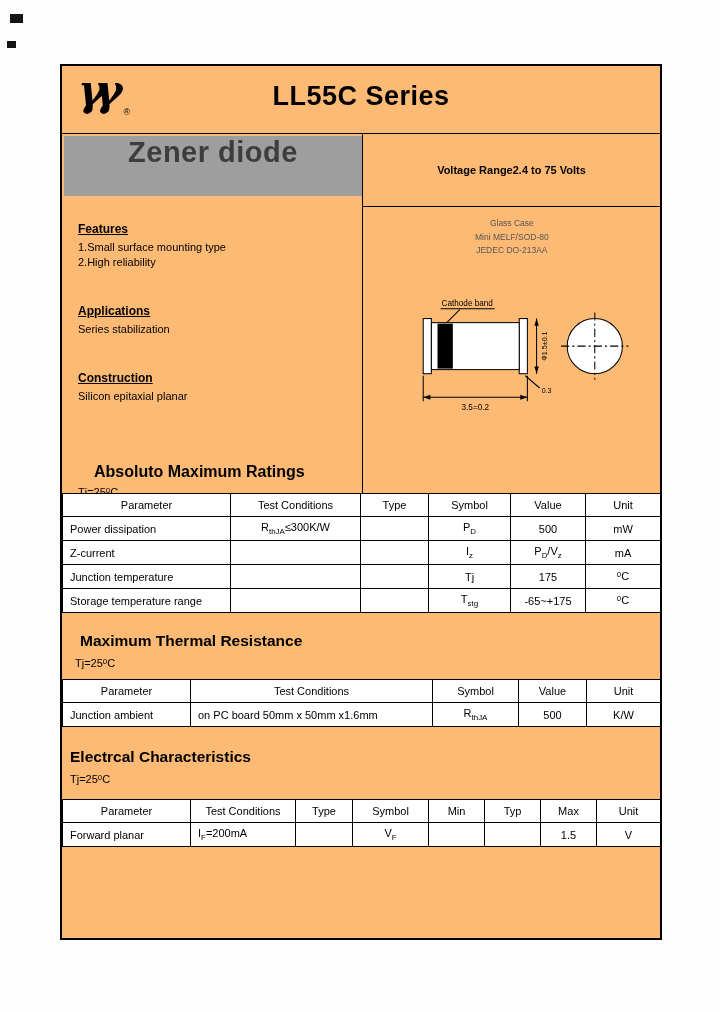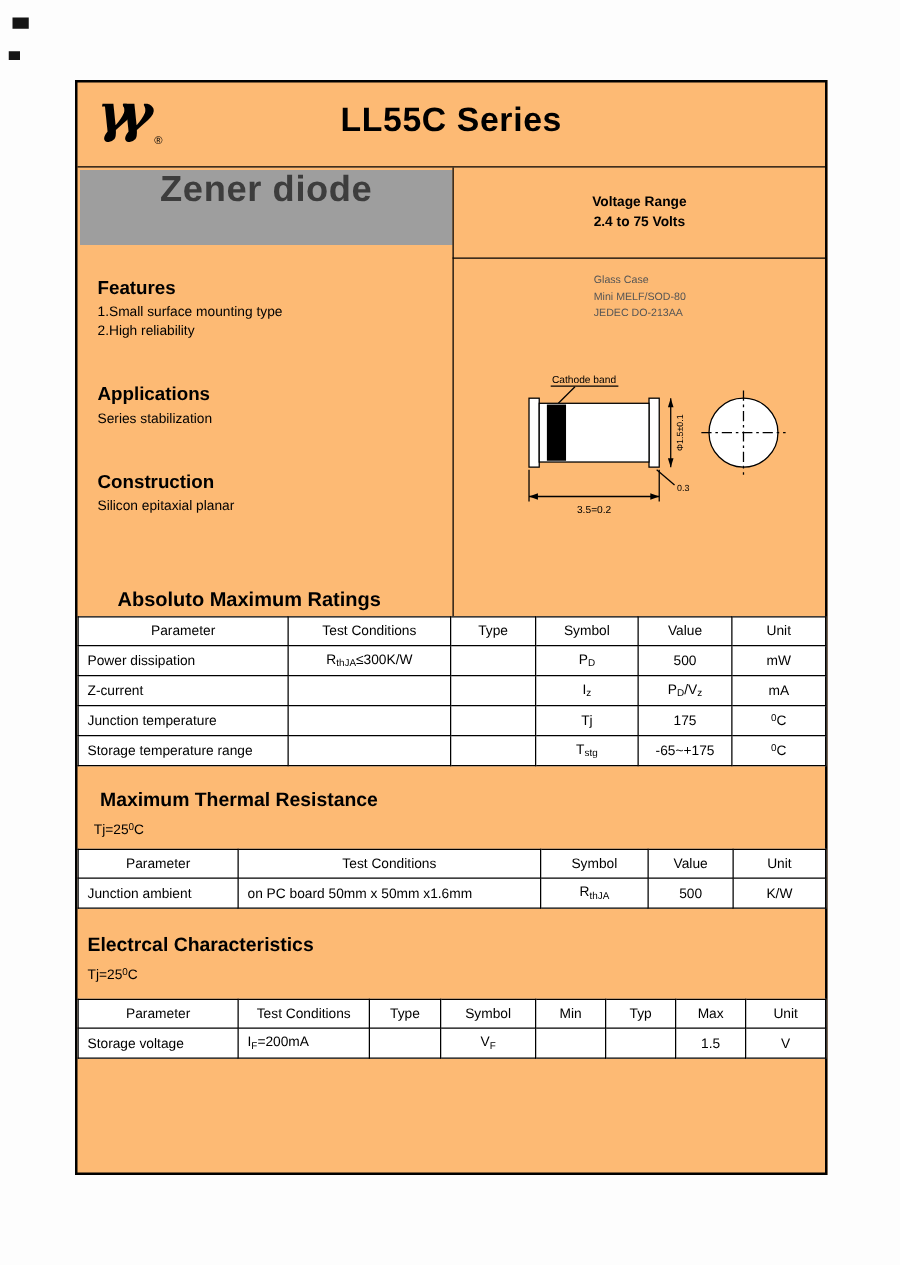--- a/index.html
+++ b/index.html
@@ -15,34 +15,34 @@
   
   .header { position: absolute; left: 0; top: 0; width: 598px; height: 68px; border-bottom: 1px solid #000; }
   .logo { position: absolute; left: 16px; top: 2px; }
   .logo-main { font-family: "DejaVu Serif", serif; font-style: italic; font-weight: bold; font-size: 42px; letter-spacing: -11px; line-height: 1.1; }
   .logo-reg { font-size: 9px; position: relative; top: 10px; left: 12px; }
   .title { position: absolute; left: 0; top: 15px; width: 598px; text-align: center; font-size: 27px; font-weight: bold; letter-spacing: 0.5px; }
 
   
   .banner-left { position: absolute; left: 2px; top: 70px; width: 298px; height: 60px; background: #9e9e9e; display: flex; align-items: flex-start; justify-content: center; }
   .banner-left span { font-size: 29px; font-weight: bold; color: #3d3d3d; letter-spacing: 0.5px; }
-  .banner-right { position: absolute; left: 300px; top: 68px; width: 298px; height: 73px; border-left: 1px solid #000; border-bottom: 1px solid #000; display: flex; flex-direction: column; align-items: center; justify-content: center; }
+  .banner-right { position: absolute; left: 300px; top: 68px; width: 298px; height: 73px; border-left: 1px solid #000; border-bottom: 1px solid #000; display: flex; flex-direction: row; align-items: center; justify-content: center; }
   .banner-right div { font-size: 11px; font-weight: bold; line-height: 1.5; }
 
   
   .left-col { position: absolute; left: 16px; top: 156px; width: 274px; }
-  .left-col h3 { font-size: 15px; font-weight: bold; margin: 0 0 4px 0; }
+  .left-col h3 { font-size: 12px; font-weight: bold; margin: 0 0 4px 0; text-decoration: underline; }
   .left-col .gap { margin-top: 34px; }
   .body-text { font-size: 11px; line-height: 1.35; }
   .abs-head { font-size: 16px; font-weight: bold; margin: 60px 0 5px 16px; }
   .cond { font-size: 11px; }
 
   
   .right-col { position: absolute; left: 300px; top: 141px; width: 298px; height: 286px; border-left: 1px solid #000; }
-  .pkg-notes { position: absolute; left: 112px; top: 10px; font-size: 8.5px; color: #555; line-height: 1.6; }
+  .pkg-notes { position: absolute; left: 112px; top: 10px; font-size: 8.5px; color: #555; line-height: 1.6; text-align: center; }
   .diagram { position: absolute; left: 50px; top: 88px; width: 240px; height: 138px; }
   .dline { stroke: #000; stroke-width: 1; fill: none; }
   .dshape { stroke: #000; stroke-width: 1; fill: #fff; }
   .dtext { font-family: "Liberation Sans", sans-serif; font-size: 8px; fill: #000; }
   .dtext-sm { font-family: "Liberation Sans", sans-serif; font-size: 7px; fill: #000; }
 
   
   table.tbl { position: absolute; left: 0; border-collapse: collapse; table-layout: fixed; width: 598px; font-size: 11px; background: #fff; }
   .tbl th, .tbl td { border: 1px solid #000; text-align: center; font-weight: normal; padding: 0 3px; overflow: hidden; white-space: nowrap; height: 24px; }
   .tbl th { height: 23px; }
@@ -245,21 +245,21 @@
           <th>Type</th>
           <th>Symbol</th>
           <th>Min</th>
           <th>Typ</th>
           <th>Max</th>
           <th>Unit</th>
         </tr>
       </thead>
       <tbody>
         <tr>
-          <td class="left">Storage voltage</td>
+          <td class="left">Forward planar</td>
           <td class="left">I<sub>F</sub>=200mA</td>
           <td></td>
           <td>V<sub>F</sub></td>
           <td></td>
           <td></td>
           <td>1.5</td>
           <td>V</td>
         </tr>
       </tbody>
     </table>

